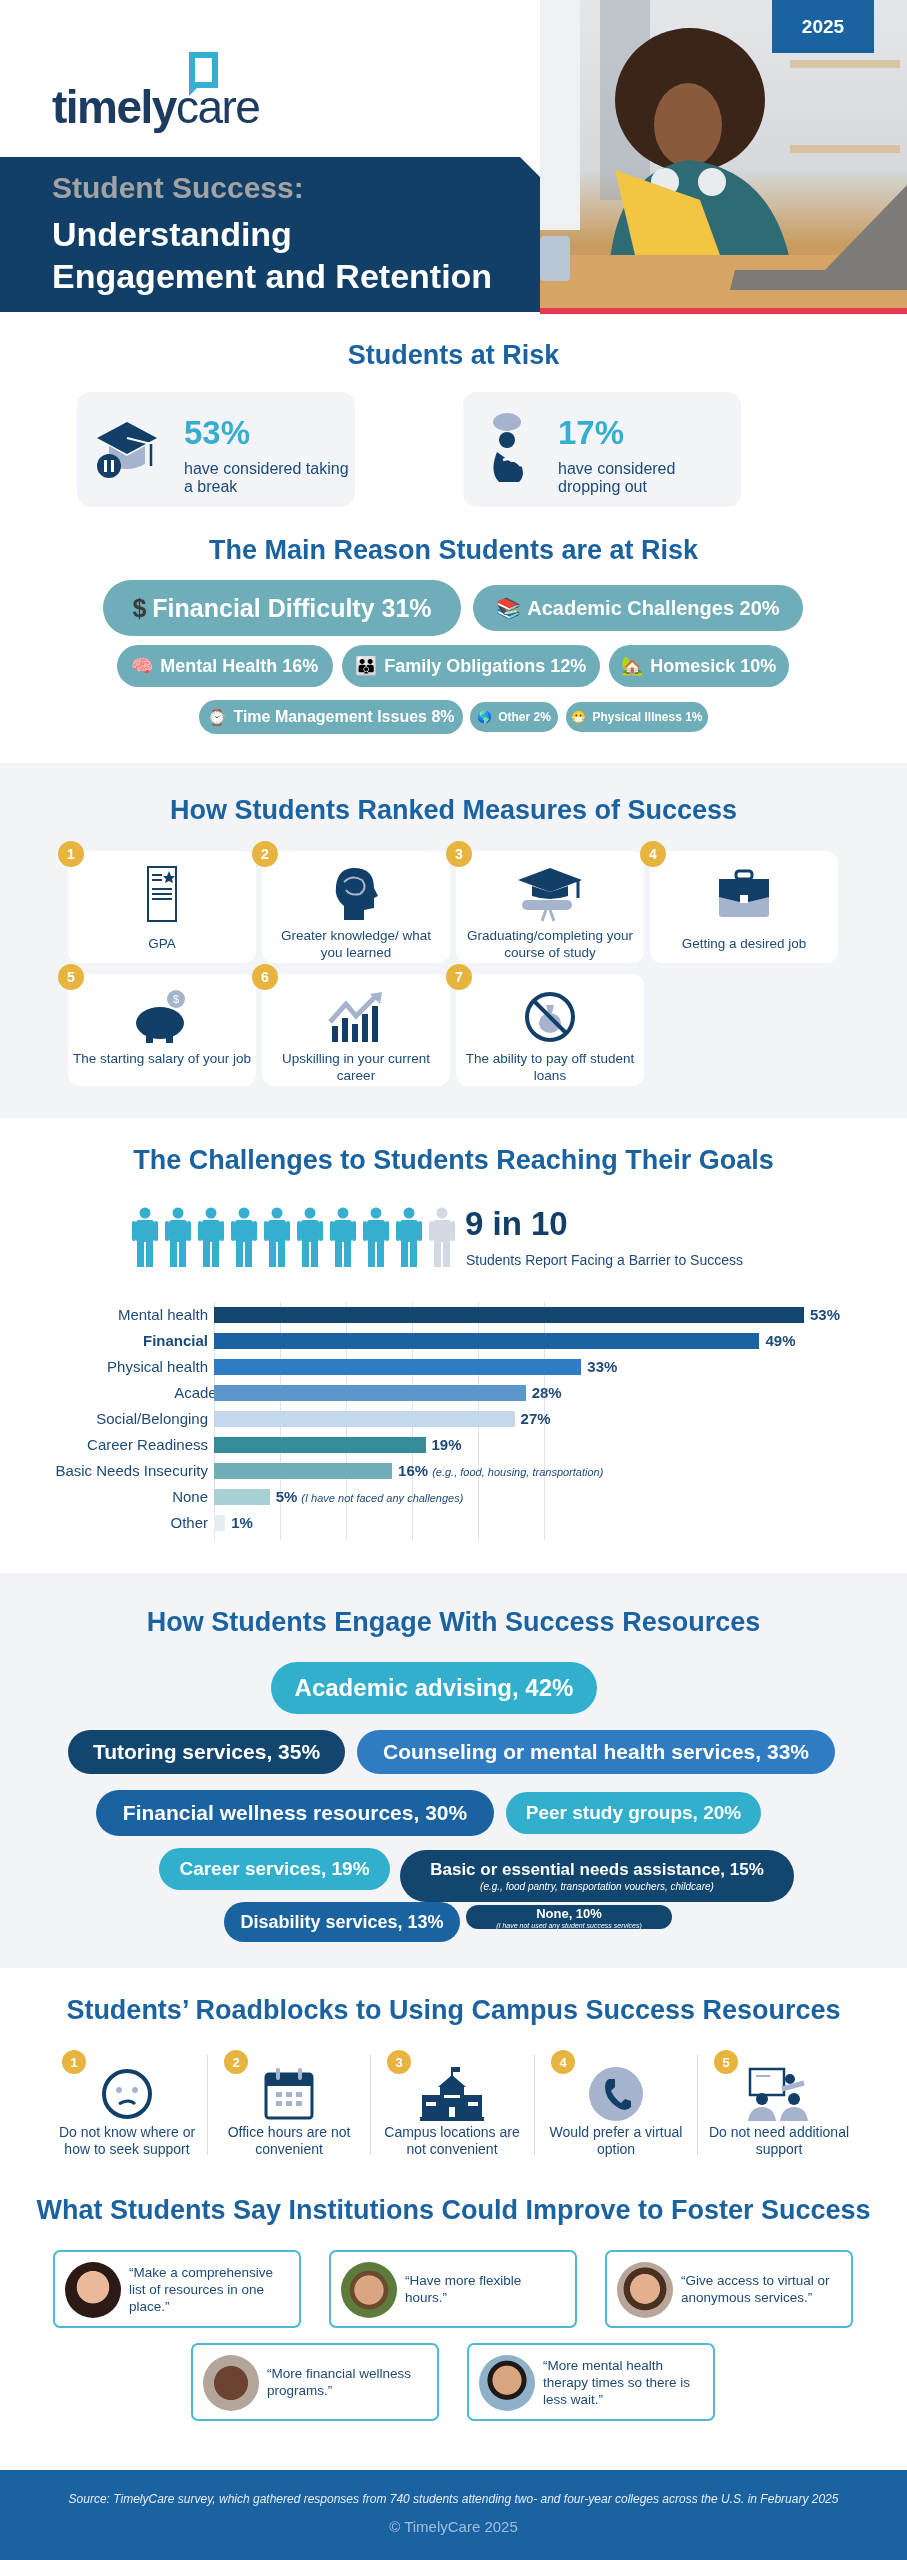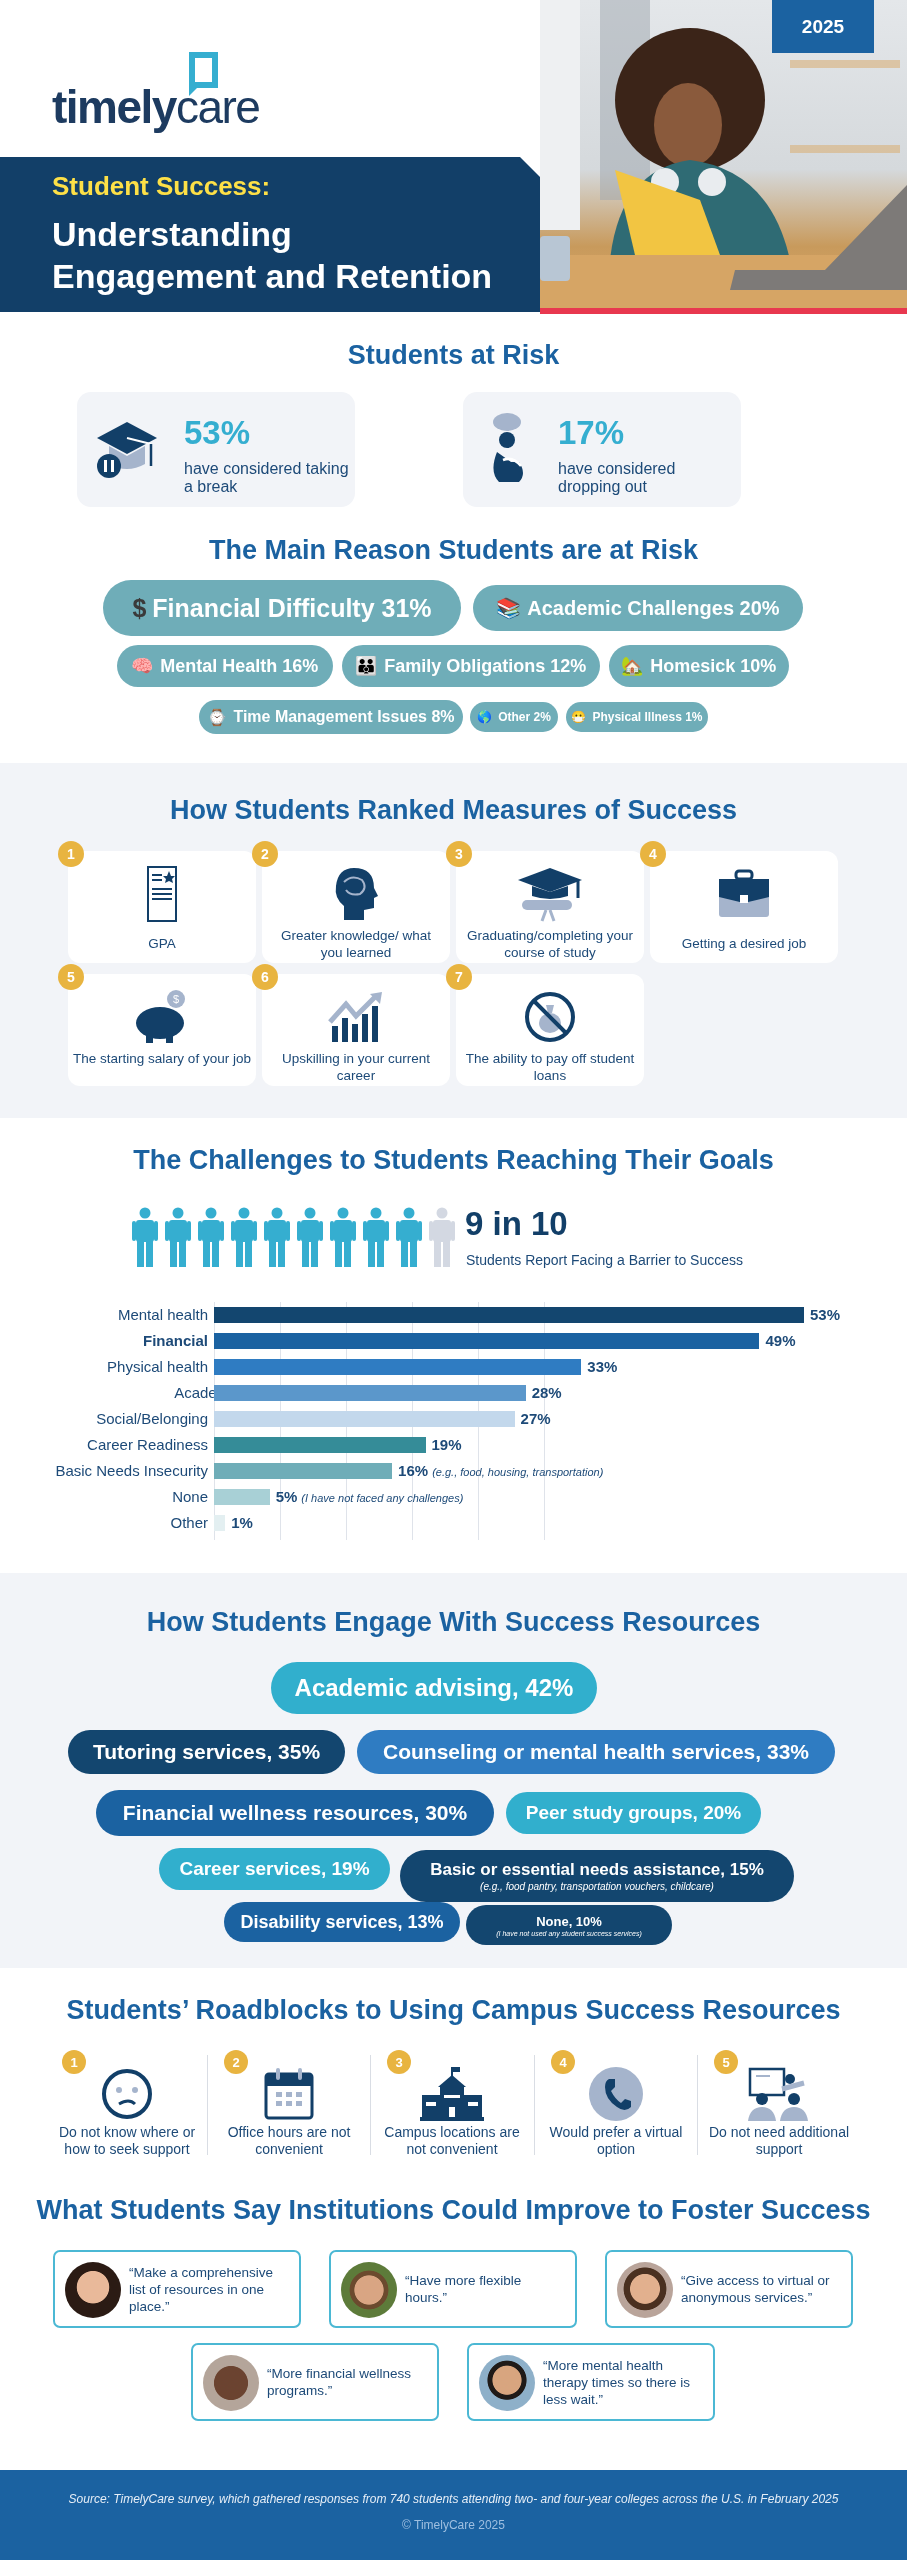--- a/index.html
+++ b/index.html
@@ -9,21 +9,21 @@
 #hero{position:absolute;left:0;top:0;width:907px;height:315px;background:#fff}
 #photo{position:absolute;left:540px;top:0;width:367px;height:308px;background:linear-gradient(180deg,#e4e7ea 0%,#d5d9dc 55%,#c89a5c 80%,#d9a766 100%);overflow:hidden}
 #redline{position:absolute;left:540px;top:308px;width:367px;height:6px;background:#e8384f}
 #yearbox{position:absolute;left:772px;top:0;width:102px;height:53px;background:#1b62a1;color:#fff;font-weight:700;font-size:19px;display:flex;align-items:center;justify-content:center}
 #logo{position:absolute;left:52px;top:52px;height:90px}
 #logo .bubble{position:absolute;left:137px;top:0;width:29px;height:36px;border:6px solid #35aed0;border-bottom-width:6px}
 #logo .bubble:after{content:"";position:absolute;left:-6px;bottom:-14px;width:0;height:0;border-left:10px solid #35aed0;border-bottom:10px solid transparent}
 #logo .txt{position:absolute;left:0;top:28px;font-size:46px;font-weight:700;letter-spacing:-1.5px;color:#1d3b60;white-space:nowrap}
 #logo .txt span{font-weight:400}
 #titlebanner{position:absolute;left:0;top:157px;width:540px;height:155px;background:#123f68;clip-path:polygon(0 0,520px 0,540px 20px,540px 100%,0 100%)}
-#titlebanner .t1{position:absolute;left:52px;top:14px;font-size:26px;font-weight:700;color:#fde047}
+#titlebanner .t1{position:absolute;left:52px;top:14px;font-size:30px;font-weight:700;color:#a3a3a3}
 #titlebanner .t2{position:absolute;left:52px;top:56px;font-size:34px;font-weight:700;color:#fff;line-height:42px}
 
 .h2{position:absolute;left:0;width:907px;text-align:center;font-weight:700;font-size:27px;color:#1b62a1}
 
 .riskcard{position:absolute;top:392px;width:278px;height:115px;background:#f2f4f8;border-radius:14px}
 .riskcard .pct{position:absolute;top:22px;font-size:33px;font-weight:700;color:#35aed0}
 .riskcard .lbl{position:absolute;top:68px;font-size:16px;color:#1d4a78}
 
 .pill{position:absolute;background:#6fadb8;color:#fff;font-weight:700;border-radius:40px;display:flex;align-items:center;justify-content:center;white-space:nowrap}
 .pill .em{margin-right:6px}
@@ -50,21 +50,21 @@
 .rb .ic{position:absolute;left:0;top:14px;width:150px;height:60px;display:flex;justify-content:center;align-items:center}
 .rb .lbl{position:absolute;left:0;top:74px;width:150px;text-align:center;font-size:14px;color:#1d4a78;line-height:17px}
 .rbdiv{position:absolute;top:2055px;width:1px;height:100px;background:#d9dde4}
 
 .qcard{position:absolute;width:248px;height:78px;border:2px solid #4bb8d4;border-radius:7px;background:#fff}
 .qcard .av{position:absolute;left:10px;top:10px;width:56px;height:56px;border-radius:50%}
 .qcard .q{position:absolute;left:74px;top:0;height:74px;display:flex;align-items:center;font-size:13.5px;color:#1d4a78;line-height:17px;padding-right:8px}
 
 #footer{position:absolute;left:0;top:2470px;width:907px;height:90px;background:#1b62a1;text-align:center}
 #footer .src{position:absolute;left:0;top:22px;width:907px;font-style:italic;font-size:12px;color:#e6eef7}
-#footer .cp{position:absolute;left:0;top:48px;width:907px;font-size:12px;color:#9fbfe0}
+#footer .cp{position:absolute;left:0;top:48px;width:907px;font-size:15px;color:#9fbfe0}
 </style>
 </head>
 <body>
 
 <div id="hero">
   <div id="photo">
     <svg width="367" height="308" viewBox="0 0 367 308">
       <rect x="0" y="0" width="40" height="230" fill="#eef0f2"></rect>
       <rect x="60" y="0" width="50" height="200" fill="#9ea5ad" opacity=".5"></rect>
       <rect x="250" y="60" width="110" height="8" fill="#d9b07a" opacity=".6"></rect>
@@ -390,21 +390,21 @@
 <div class="epill" style="left:159px;top:1848px;width:231px;height:42px;font-size:19px;background:#31afcd">
     <span>Career services, 19%</span>
   </div>
 <div class="epill" style="left:400px;top:1850px;width:394px;height:52px;font-size:17px;background:#13466f">
     <span>Basic or essential needs assistance, 15%</span>
     <span class="sub">(e.g., food pantry, transportation vouchers, childcare)</span>
   </div>
 <div class="epill" style="left:224px;top:1902px;width:236px;height:40px;font-size:18px;background:#1b62a1">
     <span>Disability services, 13%</span>
   </div>
-<div class="epill" style="left:466px;top:1905px;width:206px;height:40px;font-size:13px;background:#13466f">
+<div class="epill" style="left:466px;top:1905px;width:206px;height:24px;font-size:13px;background:#13466f">
     <span>None, 10%</span>
     <span class="sub" style="font-size:7px">(I have not used any student success services)</span>
   </div>
 
 <div class="h2" style="top:1995px">Students’ Roadblocks to Using Campus Success Resources</div>
 <div class="rb" style="left:52px">
   <div class="num">1</div>
   <div class="ic">
       <svg width="52" height="52" viewBox="0 0 52 52">
         <circle cx="26" cy="26" r="23" fill="#fff" stroke="#123f68" stroke-width="4"></circle>

